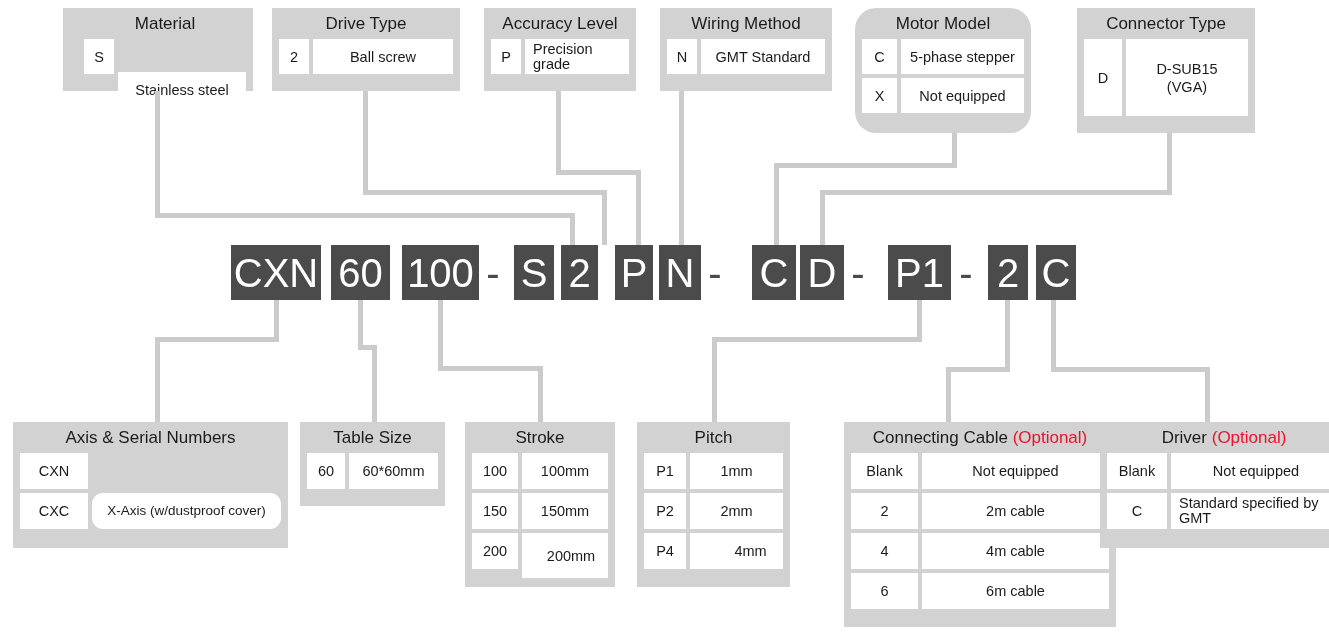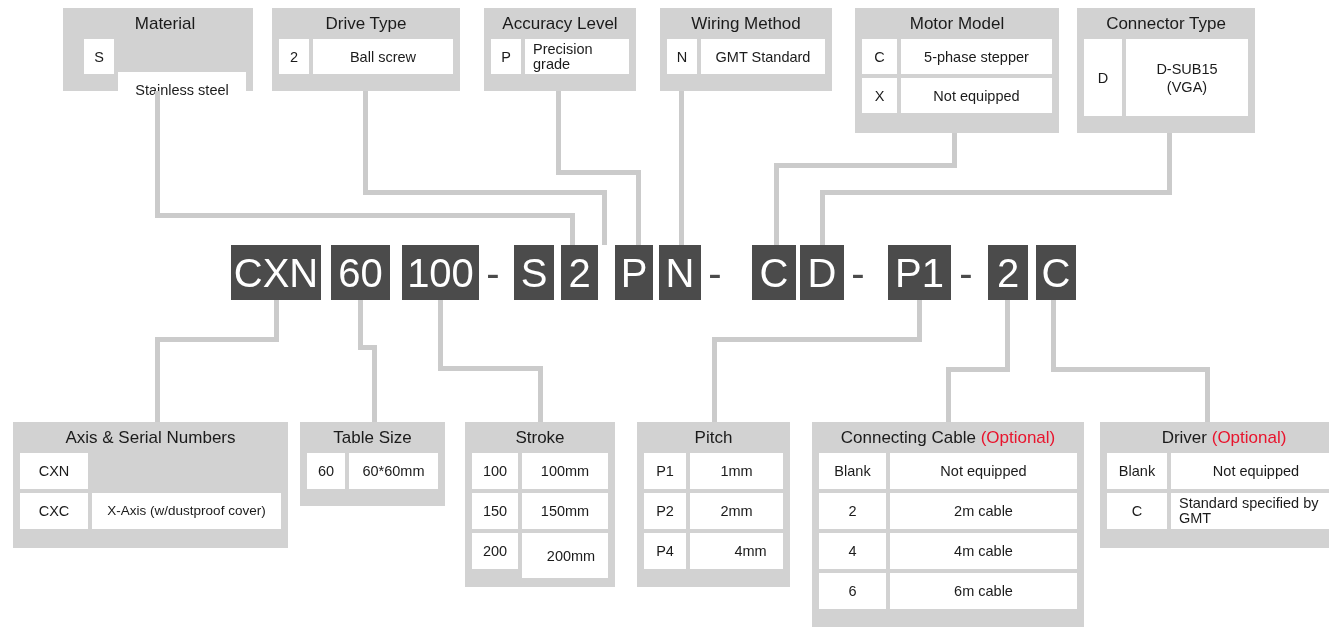--- a/index.html
+++ b/index.html
@@ -113,21 +113,21 @@
   </div>
 
   <div class="panel" style="left:660px;top:8px;width:172px;height:83px;">
     <div class="panel-title">Wiring Method</div>
     <div class="row">
       <div class="cell-code" style="width:30px;height:35px;">N</div>
       <div class="cell-desc" style="height:35px;">GMT Standard</div>
     </div>
   </div>
 
-  <div class="panel" style="left:855px;top:8px;width:204px;height:125px;">
+  <div class="panel" style="left:855px;top:8px;width:176px;height:125px;border-radius:21px;">
     <div class="panel-title">Motor Model</div>
     <div class="row">
       <div class="cell-code" style="width:35px;height:35px;">C</div>
       <div class="cell-desc" style="height:35px;">5-phase stepper</div>
     </div>
     <div class="row">
       <div class="cell-code" style="width:35px;height:35px;">X</div>
       <div class="cell-desc" style="height:35px;">Not equipped</div>
     </div>
   </div>
@@ -205,21 +205,21 @@
   <div class="ln" style="left:1051px;top:367px;width:159px;height:5px;"></div>
   <div class="ln" style="left:1205px;top:367px;width:5px;height:55px;"></div>
 
   <div class="panel" style="left:13px;top:422px;width:275px;height:126px;">
     <div class="panel-title">Axis &amp; Serial Numbers</div>
     <div class="row">
       <div class="cell-code" style="width:68px;height:36px;">CXN</div>
     </div>
     <div class="row">
       <div class="cell-code" style="width:68px;height:36px;">CXC</div>
-      <div class="cell-desc" style="height:36px;font-size:13.5px;">X-Axis (w/dustproof cover)</div>
+      <div class="cell-desc" style="height:36px;font-size:13.5px;border-radius:11px;">X-Axis (w/dustproof cover)</div>
     </div>
   </div>
 
   <div class="panel" style="left:300px;top:422px;width:145px;height:84px;">
     <div class="panel-title">Table Size</div>
     <div class="row">
       <div class="cell-code" style="width:38px;height:36px;">60</div>
       <div class="cell-desc" style="height:36px;">60*60mm</div>
     </div>
   </div>
@@ -249,21 +249,21 @@
     <div class="row">
       <div class="cell-code" style="width:42px;height:36px;">P2</div>
       <div class="cell-desc" style="height:36px;">2mm</div>
     </div>
     <div class="row">
       <div class="cell-code" style="width:42px;height:36px;">P4</div>
       <div class="cell-desc" style="height:36px;padding-left:28px;">4mm</div>
     </div>
   </div>
 
-  <div class="panel" style="left:812px;top:422px;width:272px;height:205px;">
+  <div class="panel" style="left:844px;top:422px;width:272px;height:205px;">
     <div class="panel-title">
       <span>Connecting Cable</span>
       <span class="opt">(Optional)</span>
     </div>
     <div class="row">
       <div class="cell-code" style="width:67px;height:36px;">Blank</div>
       <div class="cell-desc" style="height:36px;">Not equipped</div>
     </div>
     <div class="row">
       <div class="cell-code" style="width:67px;height:36px;">2</div>

